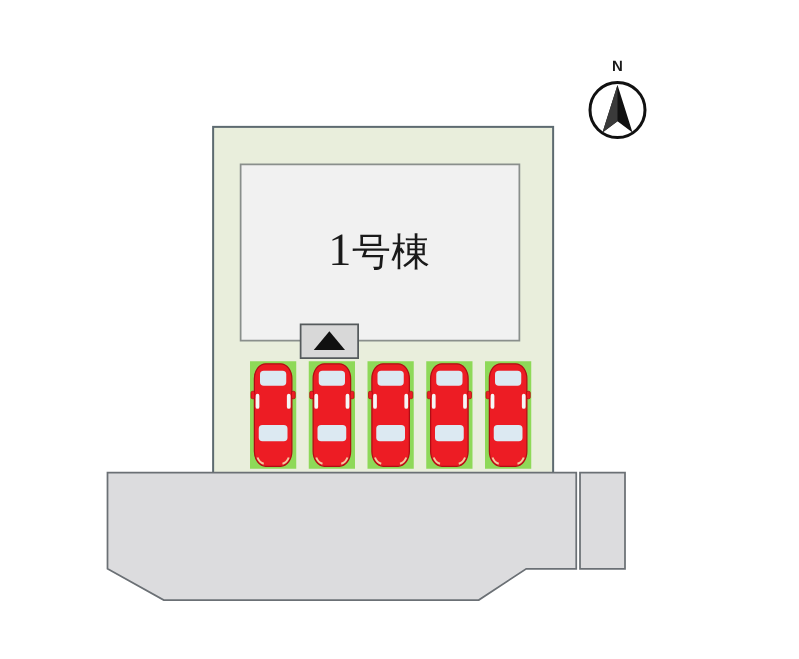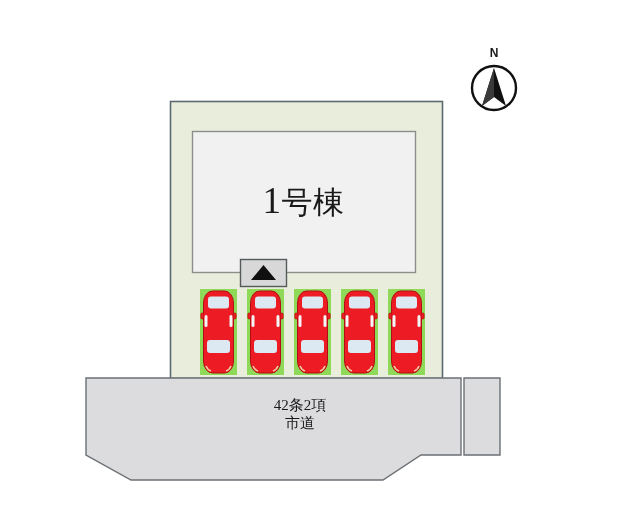--- a/index.html
+++ b/index.html
@@ -168,18 +168,17 @@
     <g id="compass-rose">
       <circle cx="494" cy="88" r="22" fill="#ffffff" stroke="#111111" stroke-width="2.4"></circle>
       <polygon points="494,68 506,106 494,97 482,106" fill="#111111"></polygon>
       <polygon points="494,68 494,97 482,106" fill="#3a3a3a"></polygon>
     </g>
 
   </svg>
 
   <div class="lbl" id="building-label"><span class="numchar">1</span><span>号棟</span></div>
 
-  <div class="lbl" id="road-label-main"><span>42条2項</span><br><span>市道</span></div>
 
 
   <div class="lbl" id="compass-letter">N</div>
 
 </div>
 
 </body></html>

